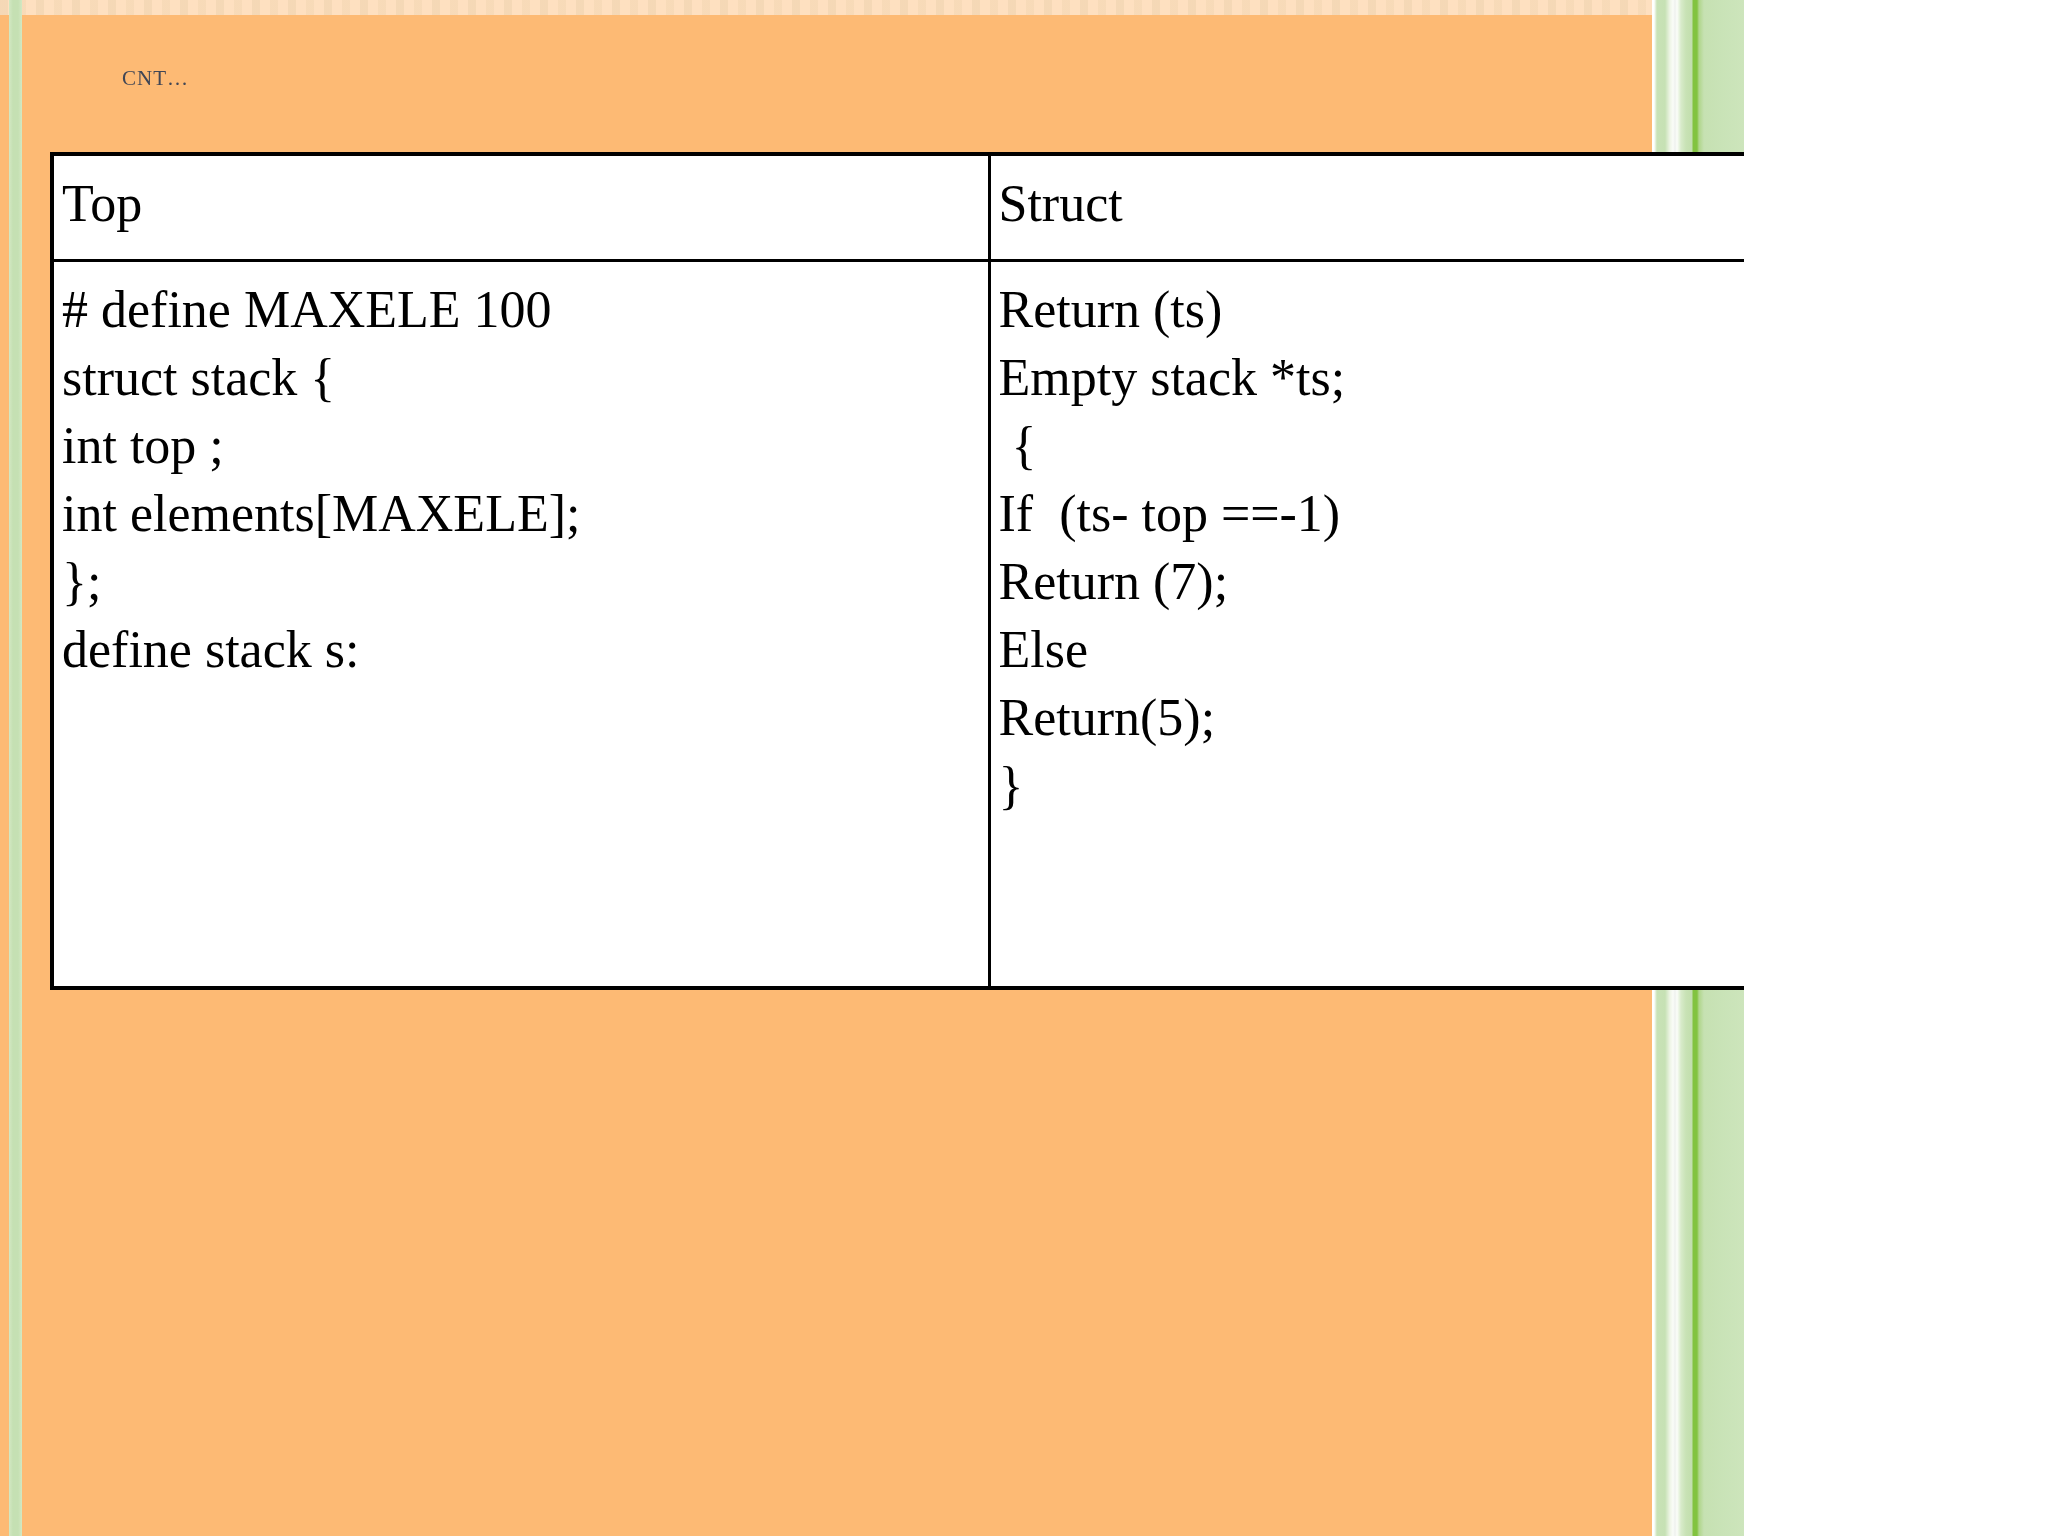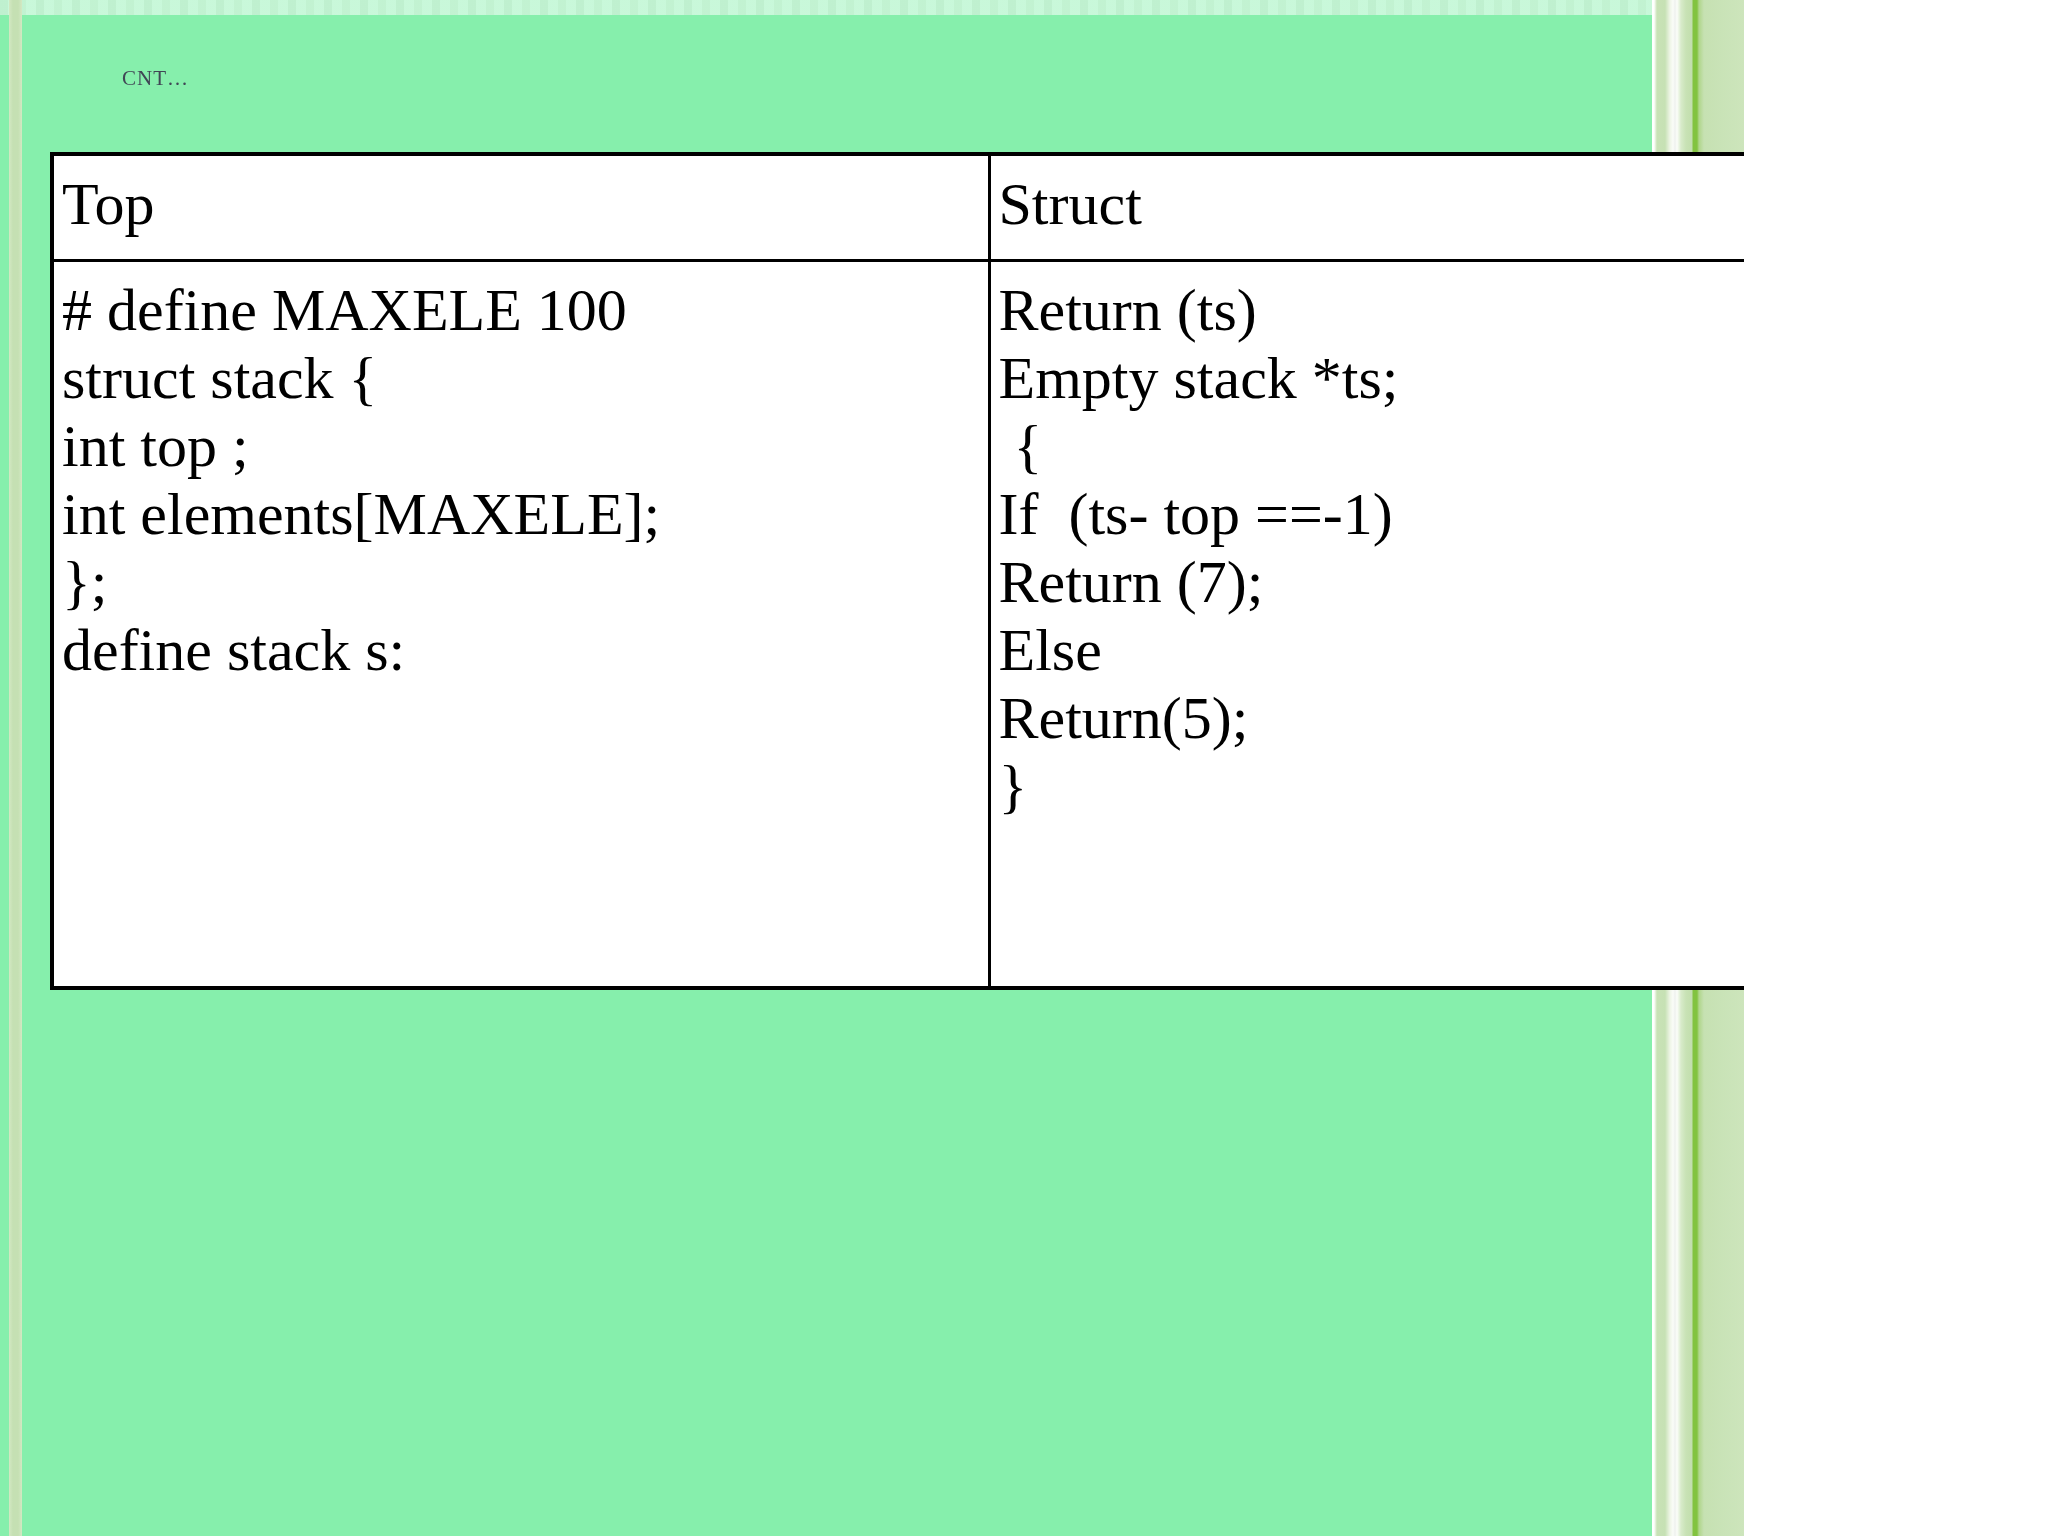--- a/index.html
+++ b/index.html
@@ -4,21 +4,21 @@
 <style>
   html, body {
     margin: 0;
     padding: 0;
     background: #ffffff;
   }
   .slide {
     position: relative;
     width: 1744px;
     height: 1536px;
-    background: #86efac;
+    background: #fdba74;
     overflow: hidden;
     font-family: "Liberation Serif", serif;
   }
 
   
   .top-edge-pattern {
     position: absolute;
     top: 0; left: 0;
     width: 100%; height: 15px;
     background:
@@ -76,21 +76,21 @@
     border: 4px solid #000000;
     background: #ffffff;
   }
   table.code-table th,
   table.code-table td {
     border: 3px solid #000000;
     vertical-align: top;
     text-align: left;
     padding: 14px 6px 0 8px;
     font-weight: normal;
-    font-size: 60px;
+    font-size: 52px;
     line-height: 68px;
     color: #000000;
     font-family: "Liberation Serif", serif;
     overflow: hidden;
   }
   tr.header-row th {
     height: 89px; 
   }
   .line {
     white-space: pre;

